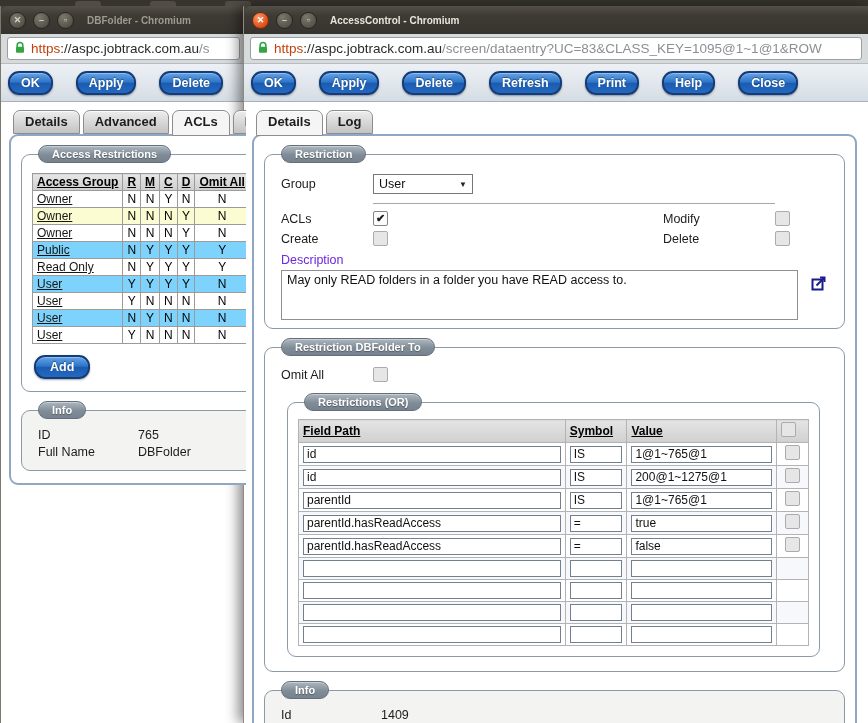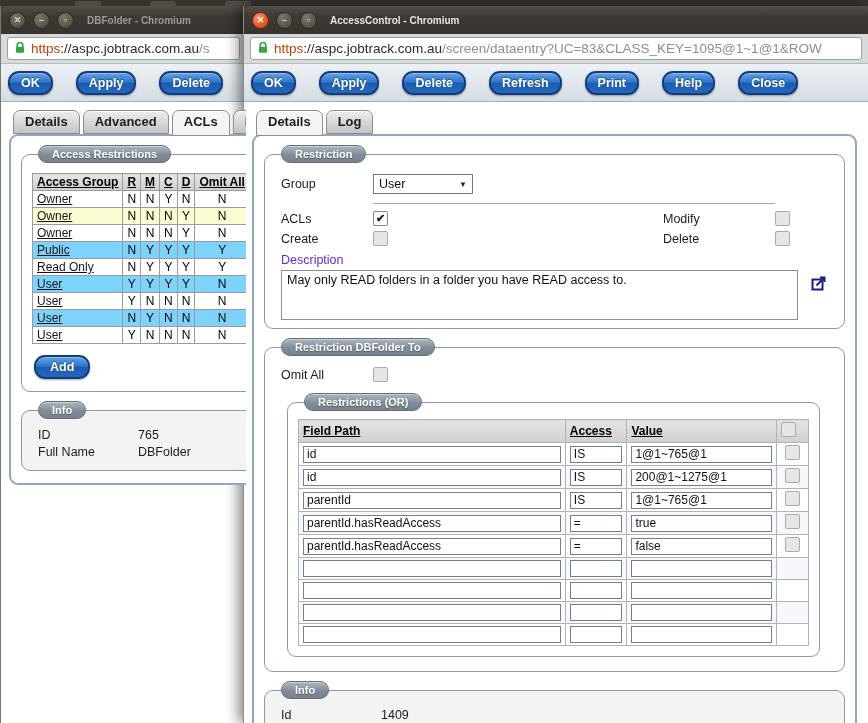--- a/index.html
+++ b/index.html
@@ -300,21 +300,21 @@
             <span>Omit All</span>
             <span class="cb"></span>
           </div>
 
           <div class="fieldset" style="margin:20px 16px 6px 14px;">
             <span class="legendpill">Restrictions (OR)</span>
             <table class="or-table">
               <thead>
                 <tr>
                   <th class="col-field">Field Path</th>
-                  <th class="col-sym">Access</th>
+                  <th class="col-sym">Symbol</th>
                   <th class="col-val">Value</th>
                   <th class="col-cb"><span class="cb"></span></th>
                 </tr>
               </thead>
               <tbody>
                 <tr>
                   <td><input class="cellinput" value="id" style=""></td>
                   <td><input class="cellinput" value="IS" style=""></td>
                   <td><input class="cellinput" value="1@1~765@1" style=""></td>
                   <td class="col-cb"><span class="cb"></span></td>

